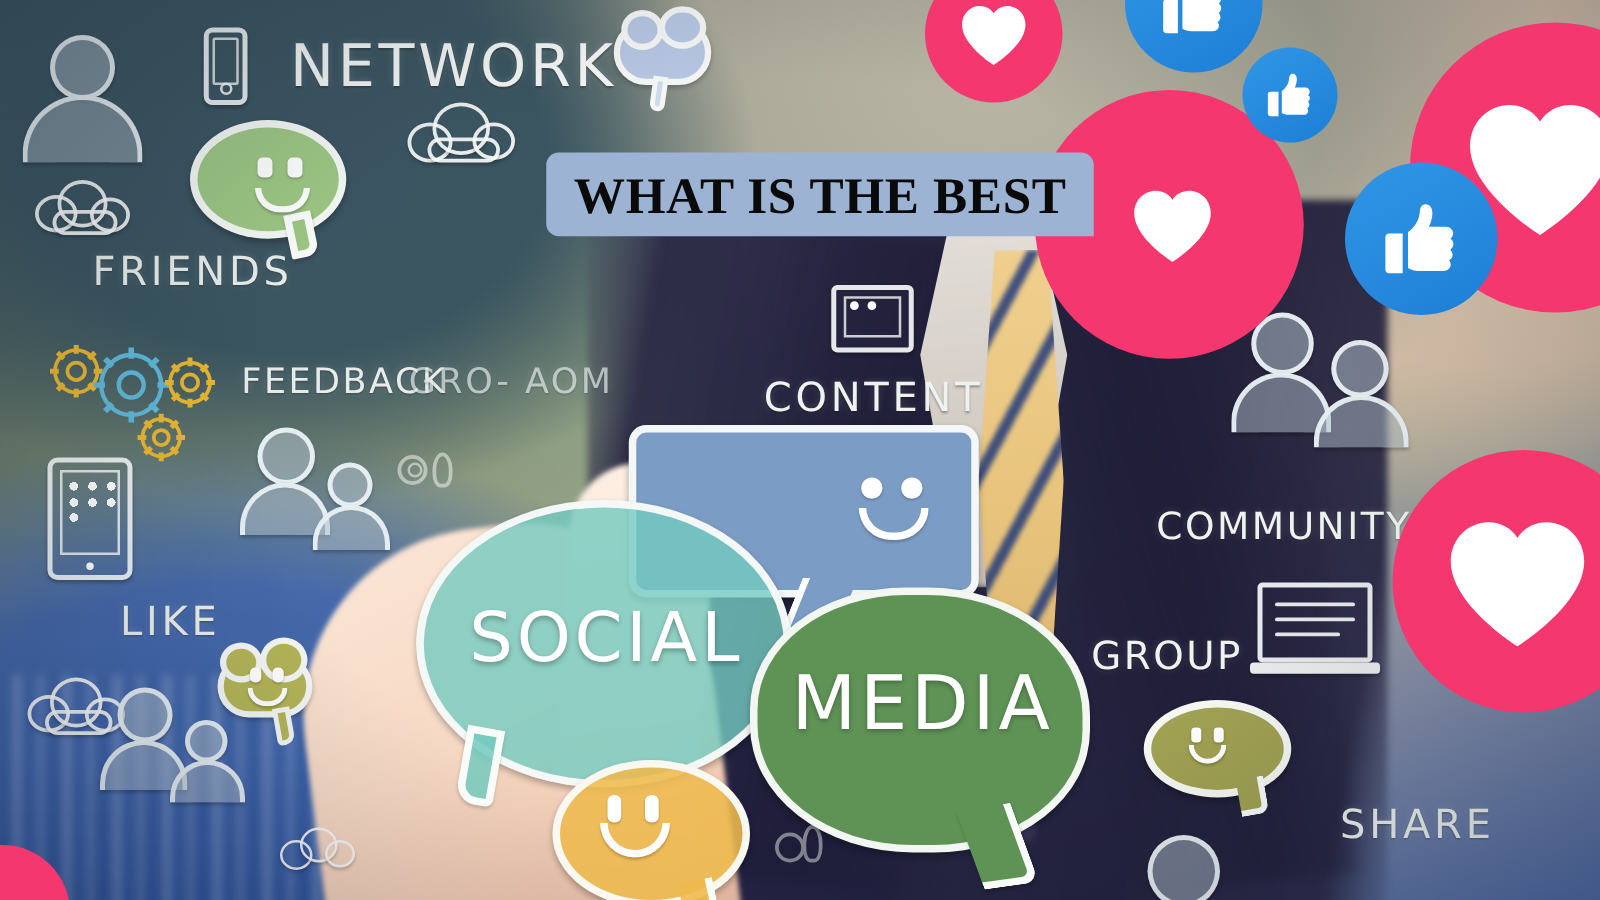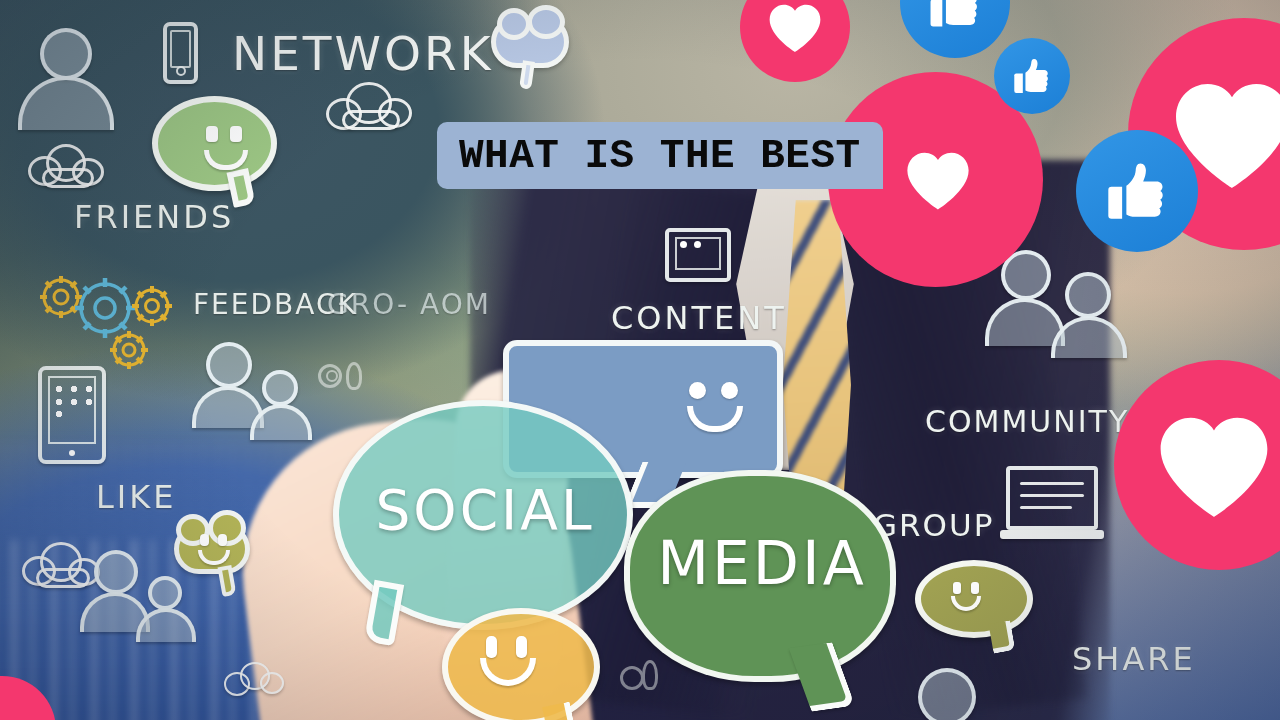--- a/index.html
+++ b/index.html
@@ -110,21 +110,21 @@
 
   
   .badge{ position:absolute; border-radius:50%; display:flex; align-items:center; justify-content:center; }
   .badge.heart{ background:#F4376E; }
   .badge.like{ background:linear-gradient(150deg,#3296E6 0%, #1C7FD6 100%); }
   .badge svg{ display:block; }
 
   
   #headline{ position:absolute; left:348px; top:122px; z-index:40; }
   .hl-row{ background:#9CB3D3; display:inline-block; color:#0a0a0a;
-    font-family:Liberation Mono, monospace; font-weight:bold; font-size:41px;
+    font-family:Liberation Serif, serif; font-weight:bold; font-size:41px;
     letter-spacing:.5px; line-height:1; }
   .hl-row.r1{ margin-left:89px; padding:14px 22px 12px 22px; border-radius:10px 10px 0 10px; }
   .hl-row.r2{ display:block; padding:12px 22px 15px 22px; border-radius:10px 0 10px 10px;
     margin-top:-3px; width:677px; }
 </style>
 </head>
 <body>
 
 <div id="stage">
 
@@ -339,21 +339,21 @@
       <div class="mouth" style="left:-2px; top:24px; width:56px; height:26px; border-width:6px;"></div>
     </div>
   </div>
 
   <div style="position:absolute; left:333px; top:400px; width:300px; height:270px; z-index:20;">
     <div class="bubble" style="left:0; top:0; width:300px; height:230px; background:rgba(116,202,192,.80); border-radius:50%;"></div>
     <div style="position:absolute; left:36px; top:182px; width:30px; height:62px; background:rgba(116,202,192,.85); border:6px solid #fafcfa; border-radius:0 0 6px 16px; transform:rotate(10deg); box-shadow:0 2px 3px rgba(0,0,0,.2);"></div>
     <div class="chalk word" style="left:17px; top:78px; width:270px; text-align:center; font-size:55px; font-weight:400; letter-spacing:3px; color:#ffffff; text-shadow:0 2px 4px rgba(0,0,0,.28);">SOCIAL</div>
   </div>
 
-  <div style="position:absolute; left:624px; top:470px; width:290px; height:250px; z-index:22;">
+  <div style="position:absolute; left:600px; top:470px; width:290px; height:250px; z-index:22;">
     <div class="bubble" style="left:0; top:0; width:272px; height:212px; background:#5f9356; border-radius:46% 48% 46% 48%;"></div>
     <div style="position:absolute; left:176px; top:174px; width:44px; height:66px; background:#5f9356; border-right:6px solid #fafcfa; border-bottom:6px solid #fafcfa; border-radius:0 0 12px 0; transform:rotate(-8deg) skewX(12deg); box-shadow:0 2px 3px rgba(0,0,0,.2);"></div>
     <div class="chalk word" style="left:10px; top:58px; width:256px; text-align:center; font-size:60px; font-weight:400; letter-spacing:3px; color:#ffffff; text-shadow:0 2px 4px rgba(0,0,0,.30);">MEDIA</div>
   </div>
 
   <div style="position:absolute; left:442px; top:608px; width:170px; height:130px; z-index:24;">
     <div class="bubble" style="left:0; top:0; width:158px; height:118px; background:rgba(238,186,77,.88); border-radius:50%;"></div>
     <div style="position:absolute; left:104px; top:96px; width:28px; height:40px; background:rgba(238,186,77,.9); border-right:6px solid #fafcfa; border-bottom:6px solid #fafcfa; border-radius:0 0 10px 0; transform:rotate(-12deg);"></div>
     <div class="smiley" style="left:40px; top:28px; width:78px; height:66px;">
       <div class="eye" style="left:4px; top:0; width:11px; height:22px; border-radius:5px;"></div>

